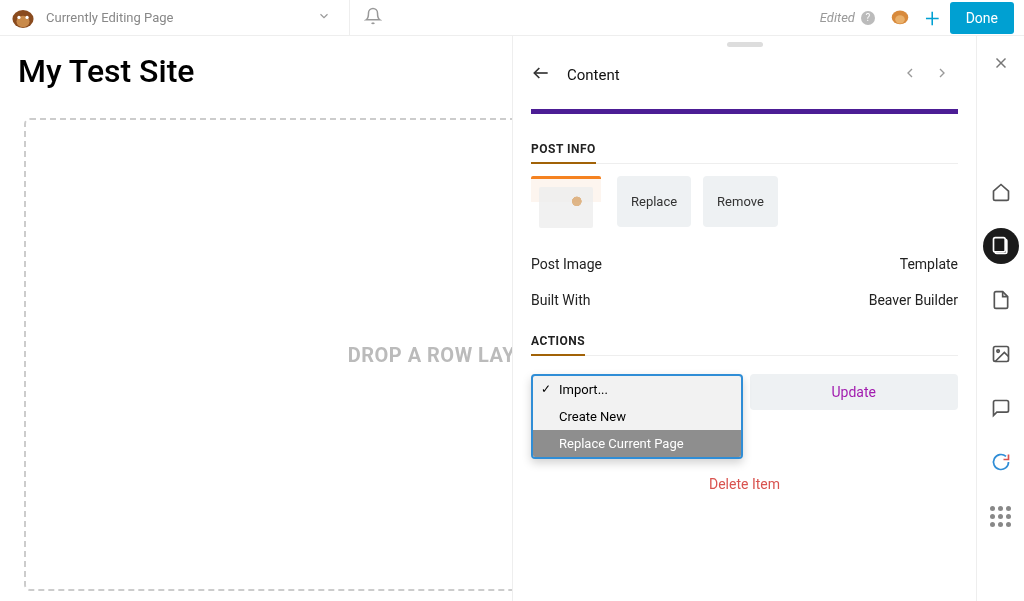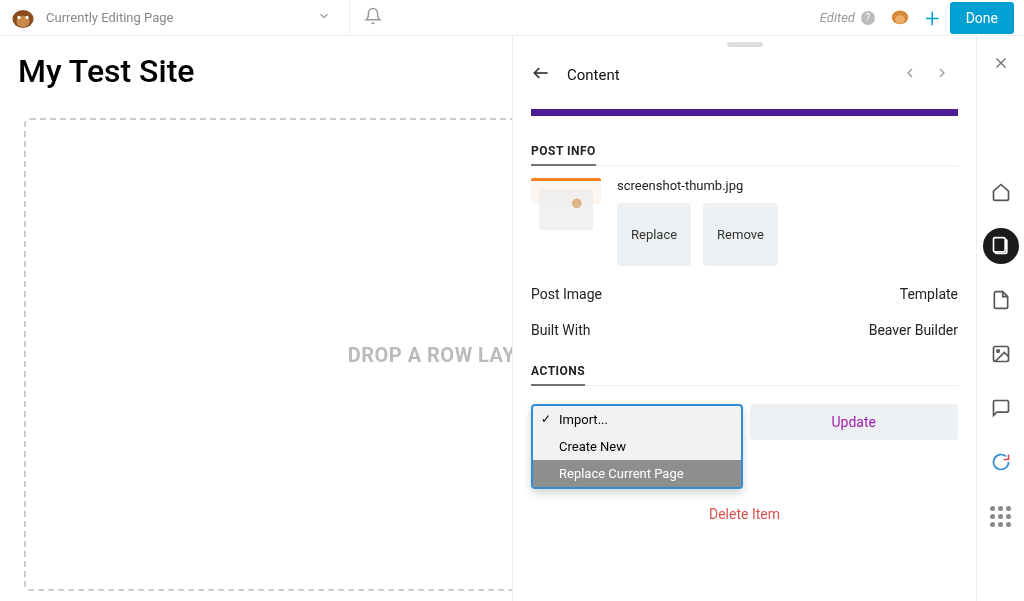--- a/index.html
+++ b/index.html
@@ -18,37 +18,37 @@
 .topbar .plus { color: #00A0D2; font-size: 26px; font-weight: 300; margin-right: 10px; cursor: pointer; }
 .topbar .done { background: #00A0D2; color: #fff; border: none; padding: 8px 16px; font-size: 14px; border-radius: 3px; cursor: pointer; }
 
 .site-title { font-size: 32px; font-weight: 500; padding: 16px 18px 24px; }
 
 .canvas { position: absolute; top: 118px; left: 24px; right: 24px; bottom: 10px; border: 2px dashed #ccc; border-radius: 6px; display: flex; align-items: center; justify-content: center; }
 .canvas .placeholder { color: #bbb; font-size: 20px; font-weight: 700; letter-spacing: 0.5px; }
 
 .panel { position: absolute; top: 36px; right: 48px; width: 464px; bottom: 0; background: #fff; border-left: 1px solid #eee; padding: 0 18px; }
 .panel .grip { width: 36px; height: 5px; background: #ddd; border-radius: 3px; margin: 6px auto 0; }
-.panel-head { display: flex; align-items: center; padding: 16px 0 22px; border-bottom: 7px solid #4c1d95; }
+.panel-head { display: flex; align-items: center; padding: 16px 0 22px; border-bottom: 5px solid #4c1d95; }
 .panel-head .back { padding-right: 16px; color: #333; cursor: pointer; }
 .panel-head .title { font-size: 15px; color: #111; }
 .panel-head .nav-spacer { flex: 1; }
 .panel-head .navbtn { color: #888; padding: 0 8px; cursor: pointer; }
 
-.section-h { font-size: 12px; font-weight: 700; letter-spacing: 0.5px; color: #222; border-bottom: 2px solid #737373; display: inline-block; padding-bottom: 6px; margin-top: 28px; }
+.section-h { font-size: 12px; font-weight: 700; letter-spacing: 0.5px; color: #222; border-bottom: 2px solid #a16207; display: inline-block; padding-bottom: 6px; margin-top: 28px; }
 .section-rule { border-bottom: 1px solid #eee; margin-top: -1px; }
 
 .fi-label { font-size: 13px; color: #333; margin-top: 18px; }
 .fi-row { display: flex; align-items: flex-start; margin-top: 12px; }
 .thumb { width: 70px; height: 60px; border-top: 3px solid #f58220; border-radius: 2px; background: linear-gradient(180deg,#fdf5ef 0 40%,#fff 40% 100%); position: relative; margin-right: 16px; }
 .thumb::after { content:""; position:absolute; inset:8px; background:
   radial-gradient(circle at 70% 35%, #d8a46b 10%, transparent 11%),
   linear-gradient(#eee,#eee); border-radius:2px; opacity:0.8; }
 .fi-name { font-size: 13px; color: #222; margin-bottom: 10px; }
-.btn-sm { background: #eef1f3; border: none; color: #333; font-size: 13px; padding: 24px 14px; border-radius: 4px; margin-right: 8px; cursor: pointer; }
+.btn-sm { background: #eef1f3; border: none; color: #333; font-size: 13px; padding: 18px 14px; border-radius: 4px; margin-right: 8px; cursor: pointer; }
 
 .kv { display: flex; justify-content: space-between; font-size: 14px; color: #222; margin-top: 20px; }
 .kv .v { color: #222; }
 
 .actions-grid { display: grid; grid-template-columns: 1fr 1fr; gap: 10px; margin-top: 18px; position: relative; }
 .action-btn { background: #eef1f3; border: none; color: #a21caf; font-size: 14px; padding: 10px 12px; border-radius: 4px; cursor: pointer; display: flex; align-items: center; justify-content: center; gap: 6px; }
 .action-btn.wide { grid-column: 1 / span 2; }
 .action-btn.danger { background: transparent; color: #d9534f; }
 .action-btn .chev-sm { color: #888; font-size: 10px; }
 
@@ -132,21 +132,20 @@
     </span>
   </div>
 
   <div>
     <div class="section-h">POST INFO</div>
     <div class="section-rule"></div>
 
     <div class="fi-row">
       <div class="thumb"></div>
       <div>
-        <div class="fi-name">screenshot-thumb.jpg</div>
         <button class="btn-sm">Replace</button>
         <button class="btn-sm">Remove</button>
       </div>
     </div>
 
     <div class="kv">
       <span>Post Image</span>
       <span class="v">Template</span>
     </div>
     <div class="kv">

